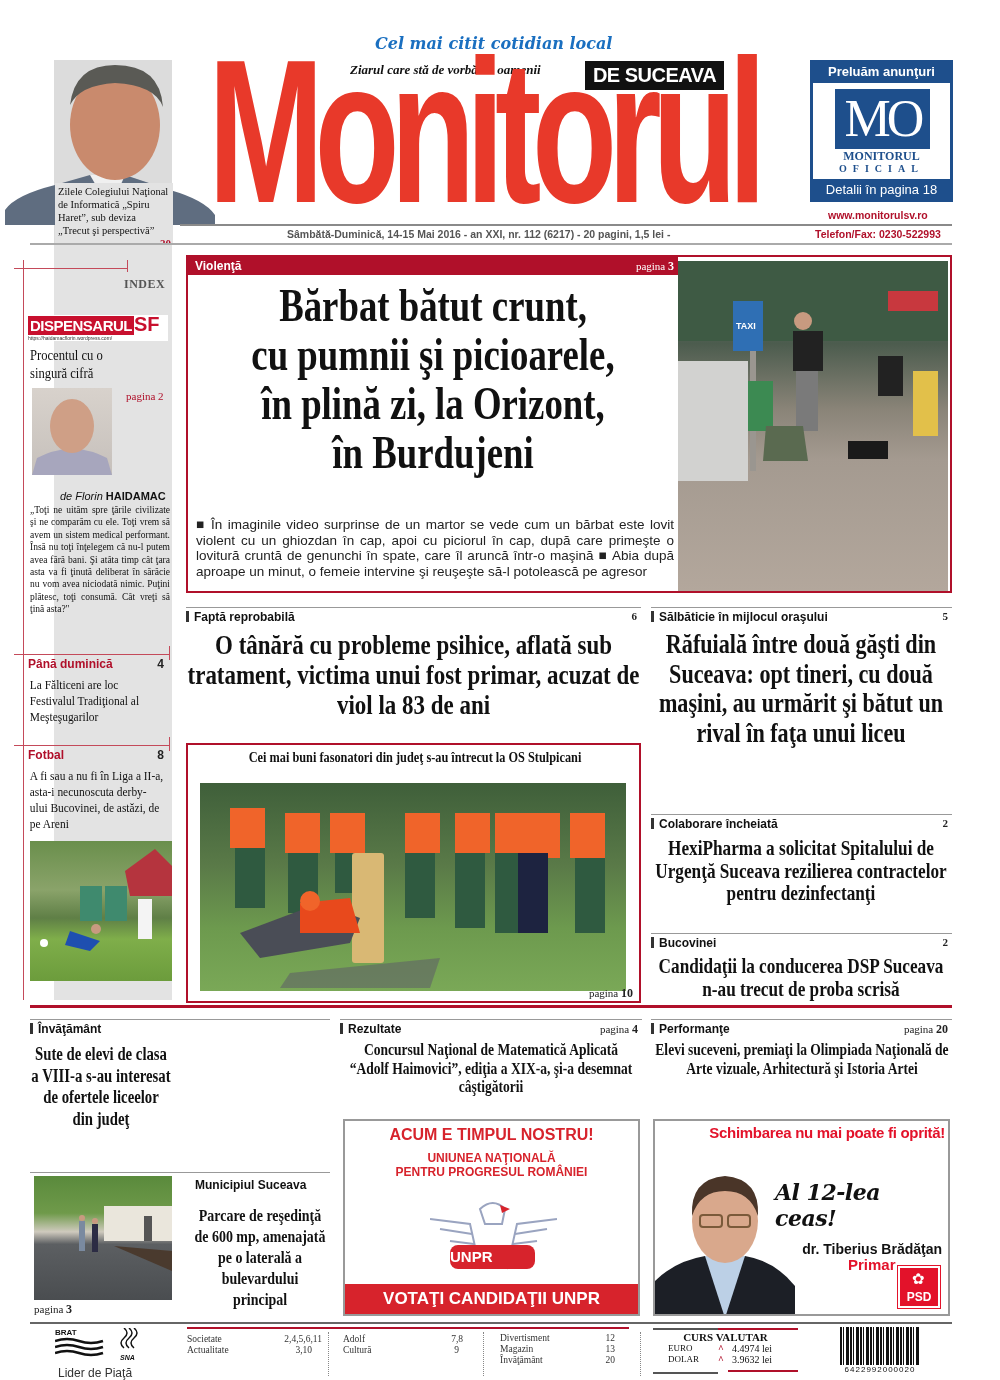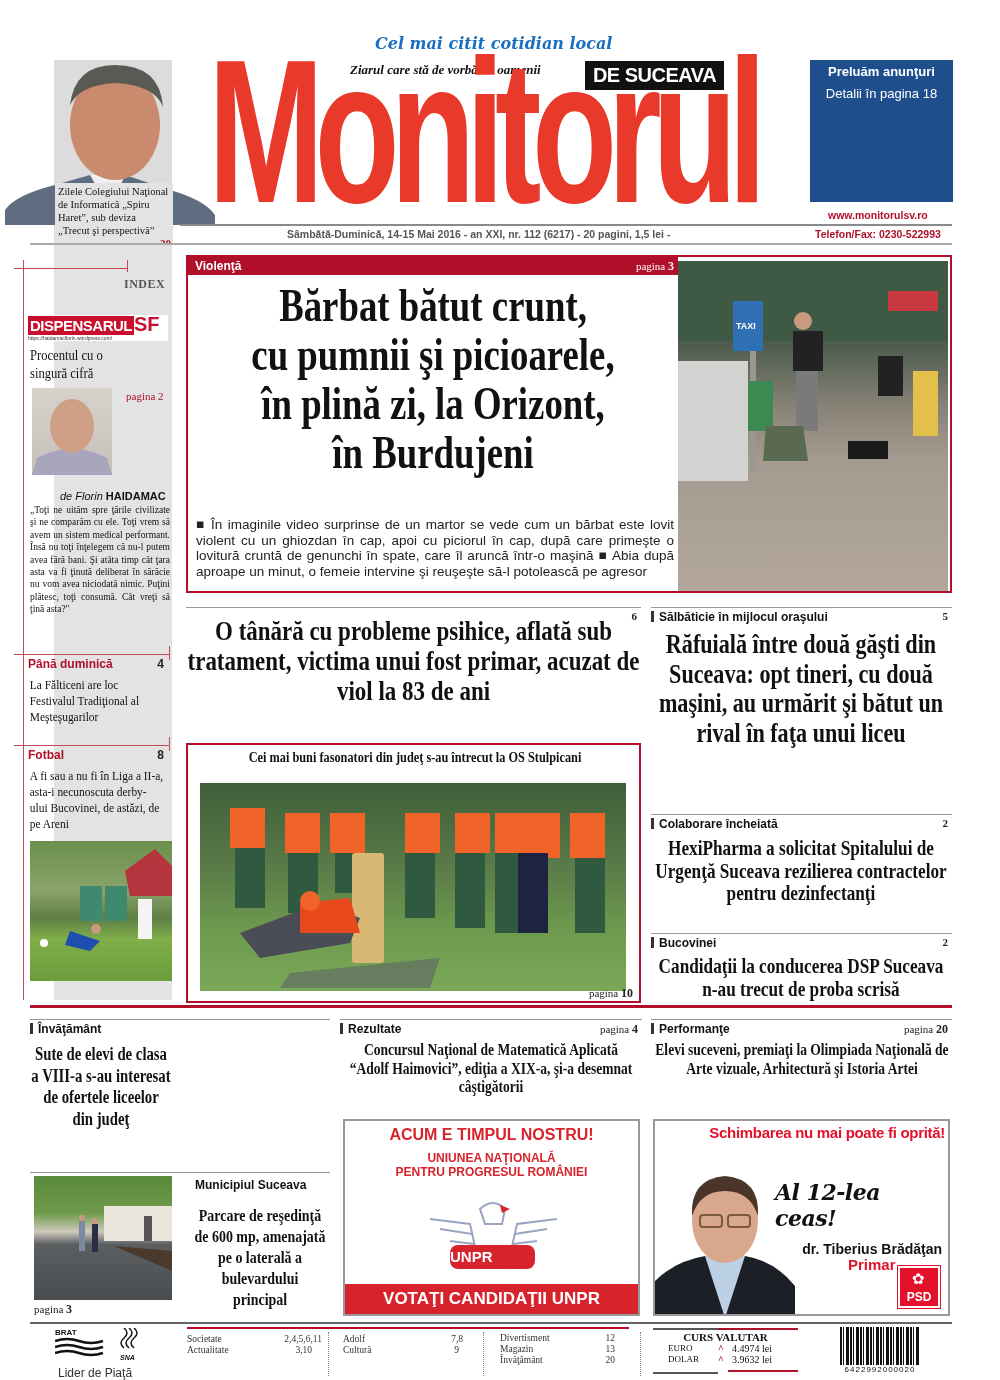--- a/index.html
+++ b/index.html
@@ -34,20 +34,25 @@
     <div class="abs serif" style="right:2px;bottom:-4px;font-size:11px;font-weight:bold;color:#b0102a;">20</div>
   </div>
 
   <div class="abs" style="left:375px;top:34px;font-family:'DejaVu Serif',serif;font-style:italic;font-weight:bold;font-size:16px;color:#1a6fc0;">Cel mai citit cotidian local</div>
   <div class="abs serif" style="left:350px;top:62px;font-style:italic;font-weight:bold;font-size:13px;color:#111;">Ziarul care stă de vorbă cu oamenii</div>
   <div class="abs" style="left:585px;top:61px;width:139px;height:29px;background:#111;color:#fff;font-family:'Liberation Sans',sans-serif;font-weight:bold;font-size:20px;text-align:center;line-height:29px;letter-spacing:-0.5px;">DE SUCEAVA</div>
   <div class="abs" style="left:208px;top:28px;font-family:'Liberation Sans',sans-serif;font-weight:bold;font-size:205px;line-height:205px;color:#e8392a;letter-spacing:-14px;transform:scaleX(0.68);transform-origin:left top;">Monitorul</div>
 
   <div class="abs" style="left:810px;top:60px;width:143px;height:142px;background:#1e4f8c;border:1px solid #1e4f8c;">
     <div style="color:#fff;font-weight:bold;font-size:13px;text-align:center;height:22px;line-height:22px;">Preluăm anunţuri</div>
+    <div style="background:#fff;margin:0 2px;height:96px;position:relative;">
+      <div class="abs serif" style="left:22px;top:6px;width:95px;height:60px;background:#1e4f8c;color:#fff;font-size:52px;line-height:60px;text-align:center;letter-spacing:-4px;">MO</div>
+      <div class="abs serif" style="left:0;width:100%;top:66px;text-align:center;color:#1e4f8c;font-weight:bold;font-size:12px;">MONITORUL</div>
+      <div class="abs serif" style="left:0;width:100%;top:80px;text-align:center;color:#1e4f8c;font-weight:bold;font-size:10px;letter-spacing:6px;">OFICIAL</div>
+    </div>
     <div style="color:#fff;font-size:13px;text-align:center;height:22px;line-height:22px;">Detalii în pagina 18</div>
   </div>
   <div class="abs" style="left:828px;top:209px;font-size:10.5px;font-weight:bold;color:#b0102a;">www.monitorulsv.ro</div>
 
   <div class="hr" style="left:180px;top:224px;width:772px;"></div>
   <div class="abs" style="left:287px;top:228px;font-size:10.5px;font-weight:bold;color:#555;">Sâmbătă-Duminică, 14-15 Mai 2016 - an XXI, nr. 112 (6217) - 20 pagini, 1,5 lei -</div>
   <div class="abs" style="left:815px;top:228px;font-size:10.5px;font-weight:bold;color:#b0102a;">Telefon/Fax: 0230-522993</div>
   <div class="hr" style="left:30px;top:243px;width:922px;height:2px;background:#aaa;"></div>
 </div>
 
@@ -135,20 +140,21 @@
       <rect x="210" y="30" width="50" height="20" fill="#c8383e"></rect>
       <rect x="235" y="110" width="25" height="65" fill="#e2c04a"></rect>
       <rect x="200" y="95" width="25" height="40" fill="#222"></rect>
       <rect x="170" y="180" width="40" height="18" fill="#1a1a1a"></rect>
     </svg>
   </div>
 </div>
 
 <div class="hr" style="left:186px;top:607px;width:455px;height:1px;background:#999;"></div>
 <div class="abs" style="left:186px;top:610px;width:455px;height:120px;">
+  <div class="kicker"><span class="kbar"></span><span>Faptă reprobabilă</span></div>
   <div class="abs pg" style="right:4px;top:0;font-weight:bold;">6</div>
   <div class="head" style="margin-top:6px;font-size:28px;line-height:30px;width:555px;margin-left:-50px;">O tânără cu probleme psihice, aflată sub tratament, victima unui fost primar, acuzat de viol la 83 de ani</div>
 </div>
 
 <div class="abs" style="left:186px;top:743px;width:455px;height:260px;border:2px solid #b0102a;">
   <div class="head" style="font-size:15px;margin-top:5px;width:520px;margin-left:-33px;transform:scaleX(0.82);">Cei mai buni fasonatori din judeţ s-au întrecut la OS Stulpicani</div>
   <div class="abs" style="left:12px;top:38px;width:426px;height:208px;background:linear-gradient(#3f5f3a 0%,#5a7a48 40%,#6d9a4e 70%,#7aa857 100%);overflow:hidden;">
     <svg width="426" height="208" viewBox="0 0 426 208">
       <g fill="#f0642a">
         <rect x="30" y="25" width="35" height="40"></rect>

